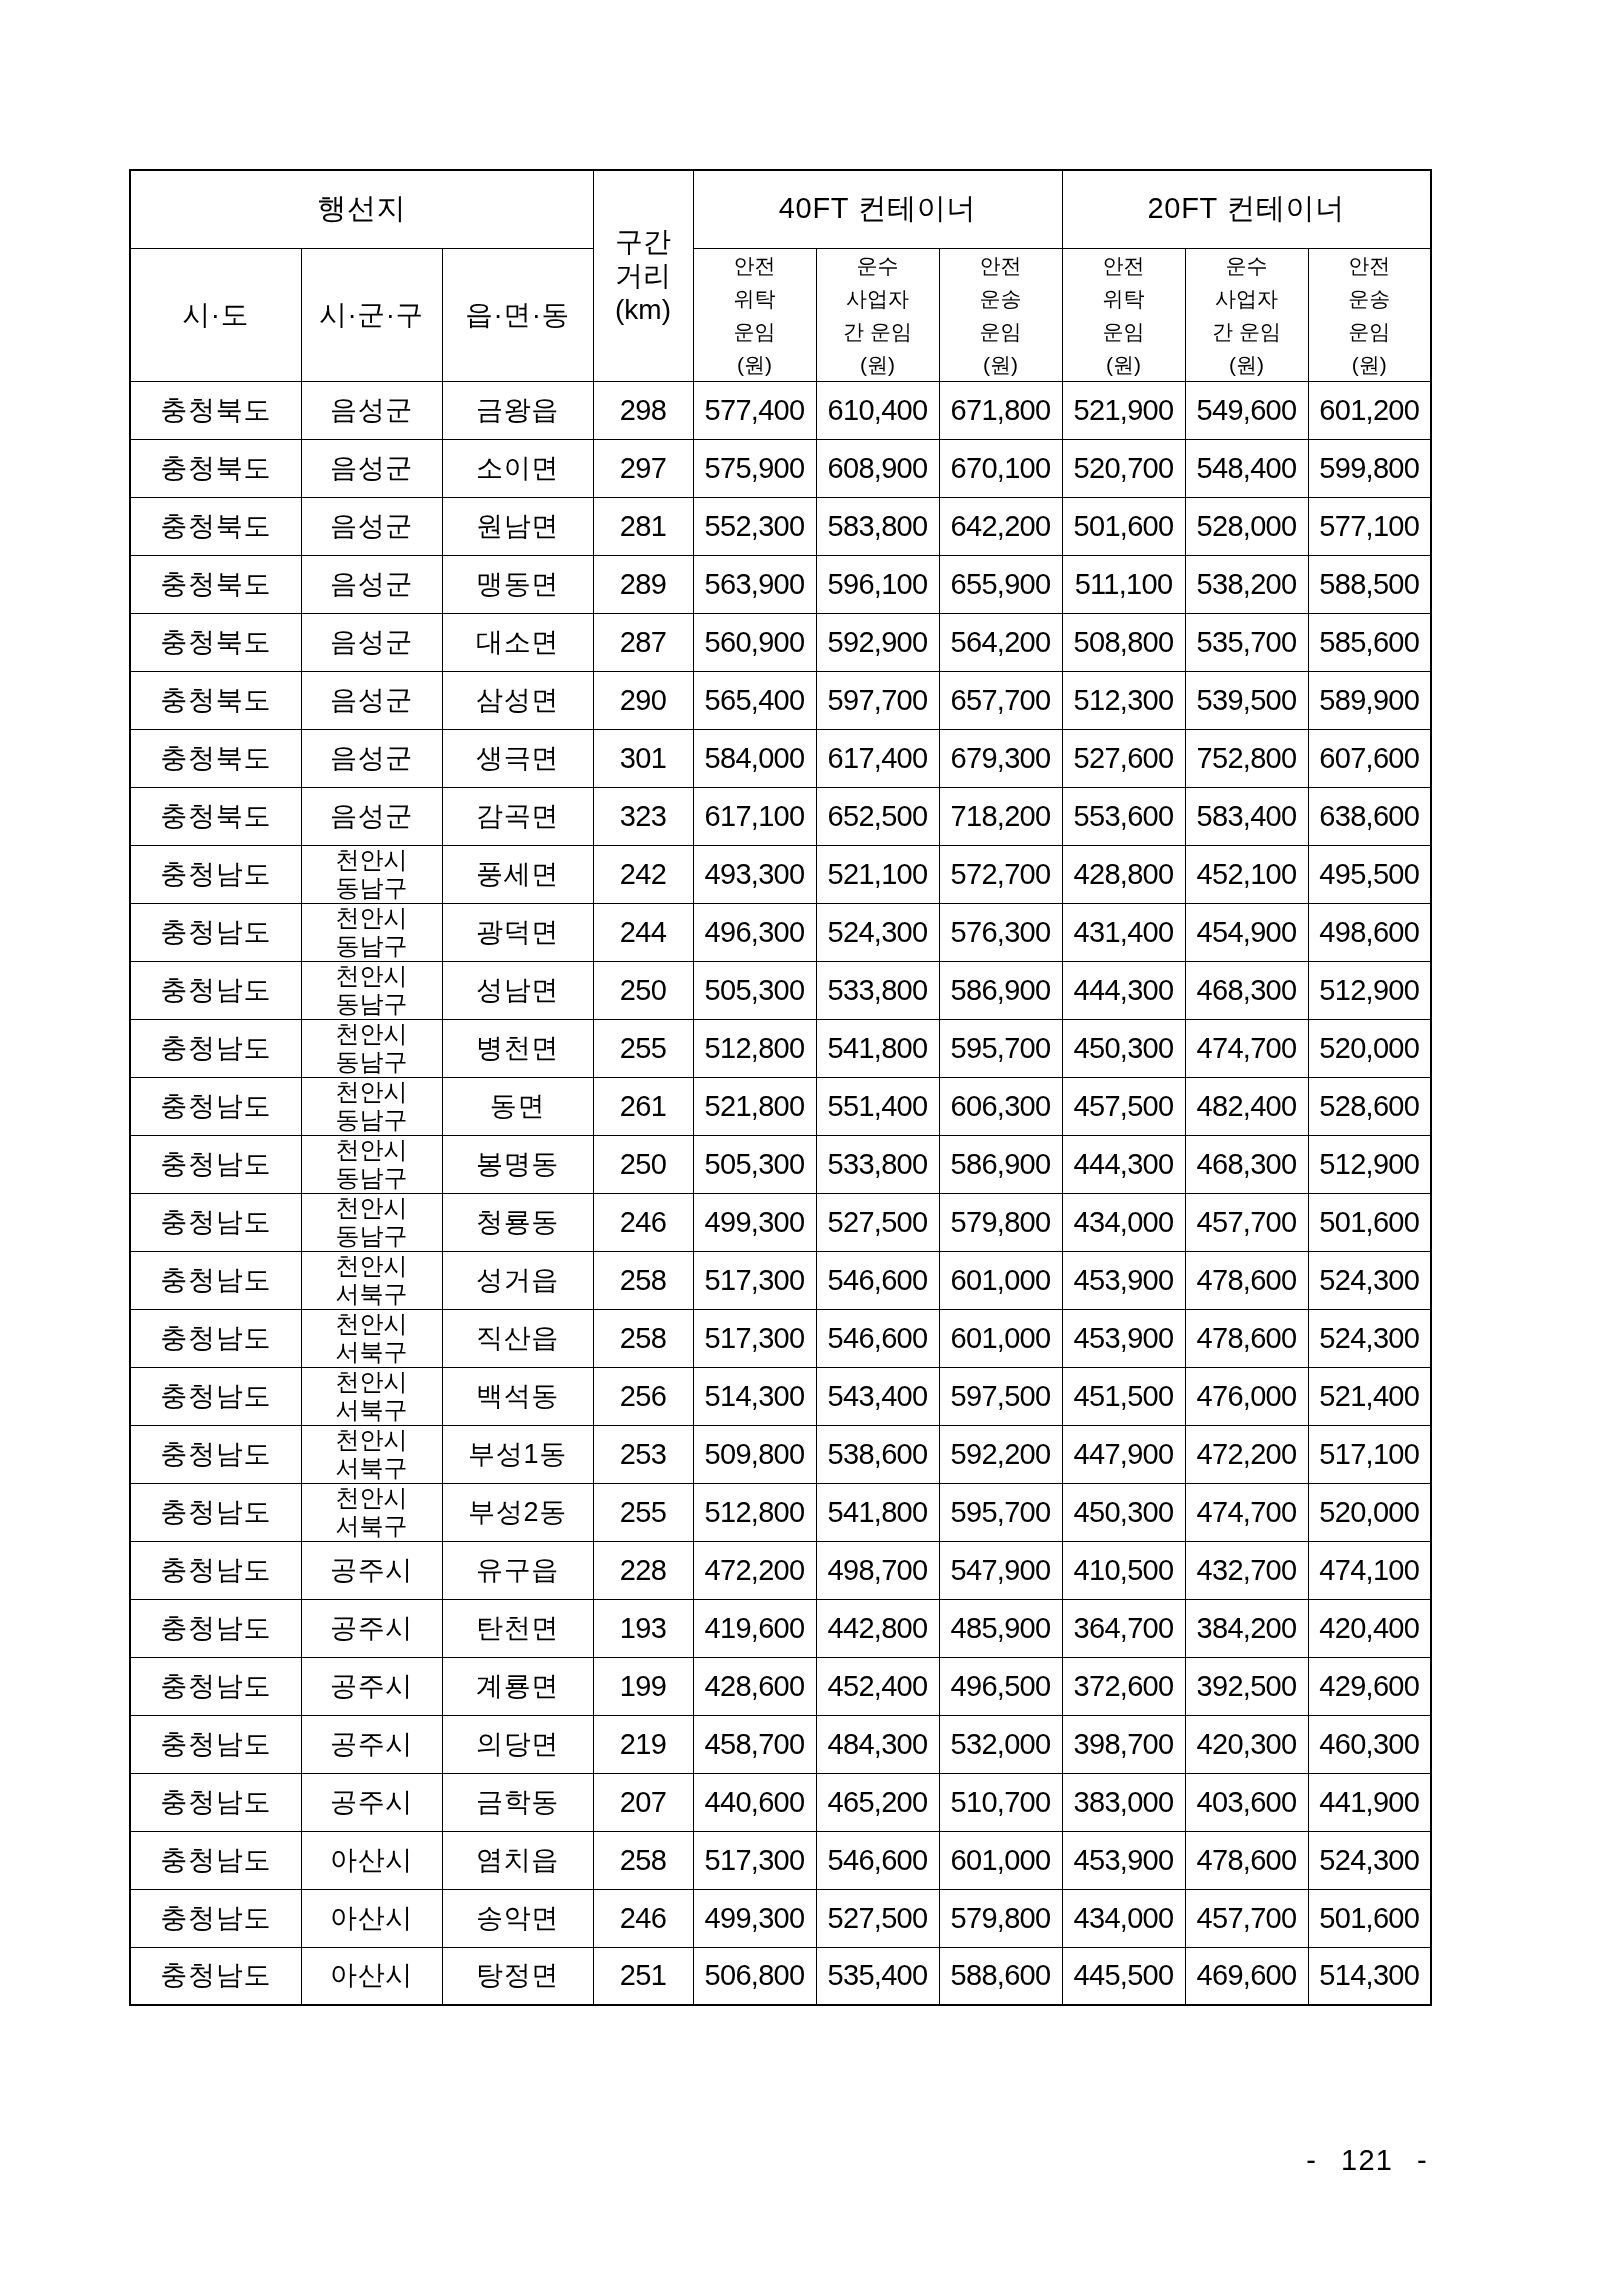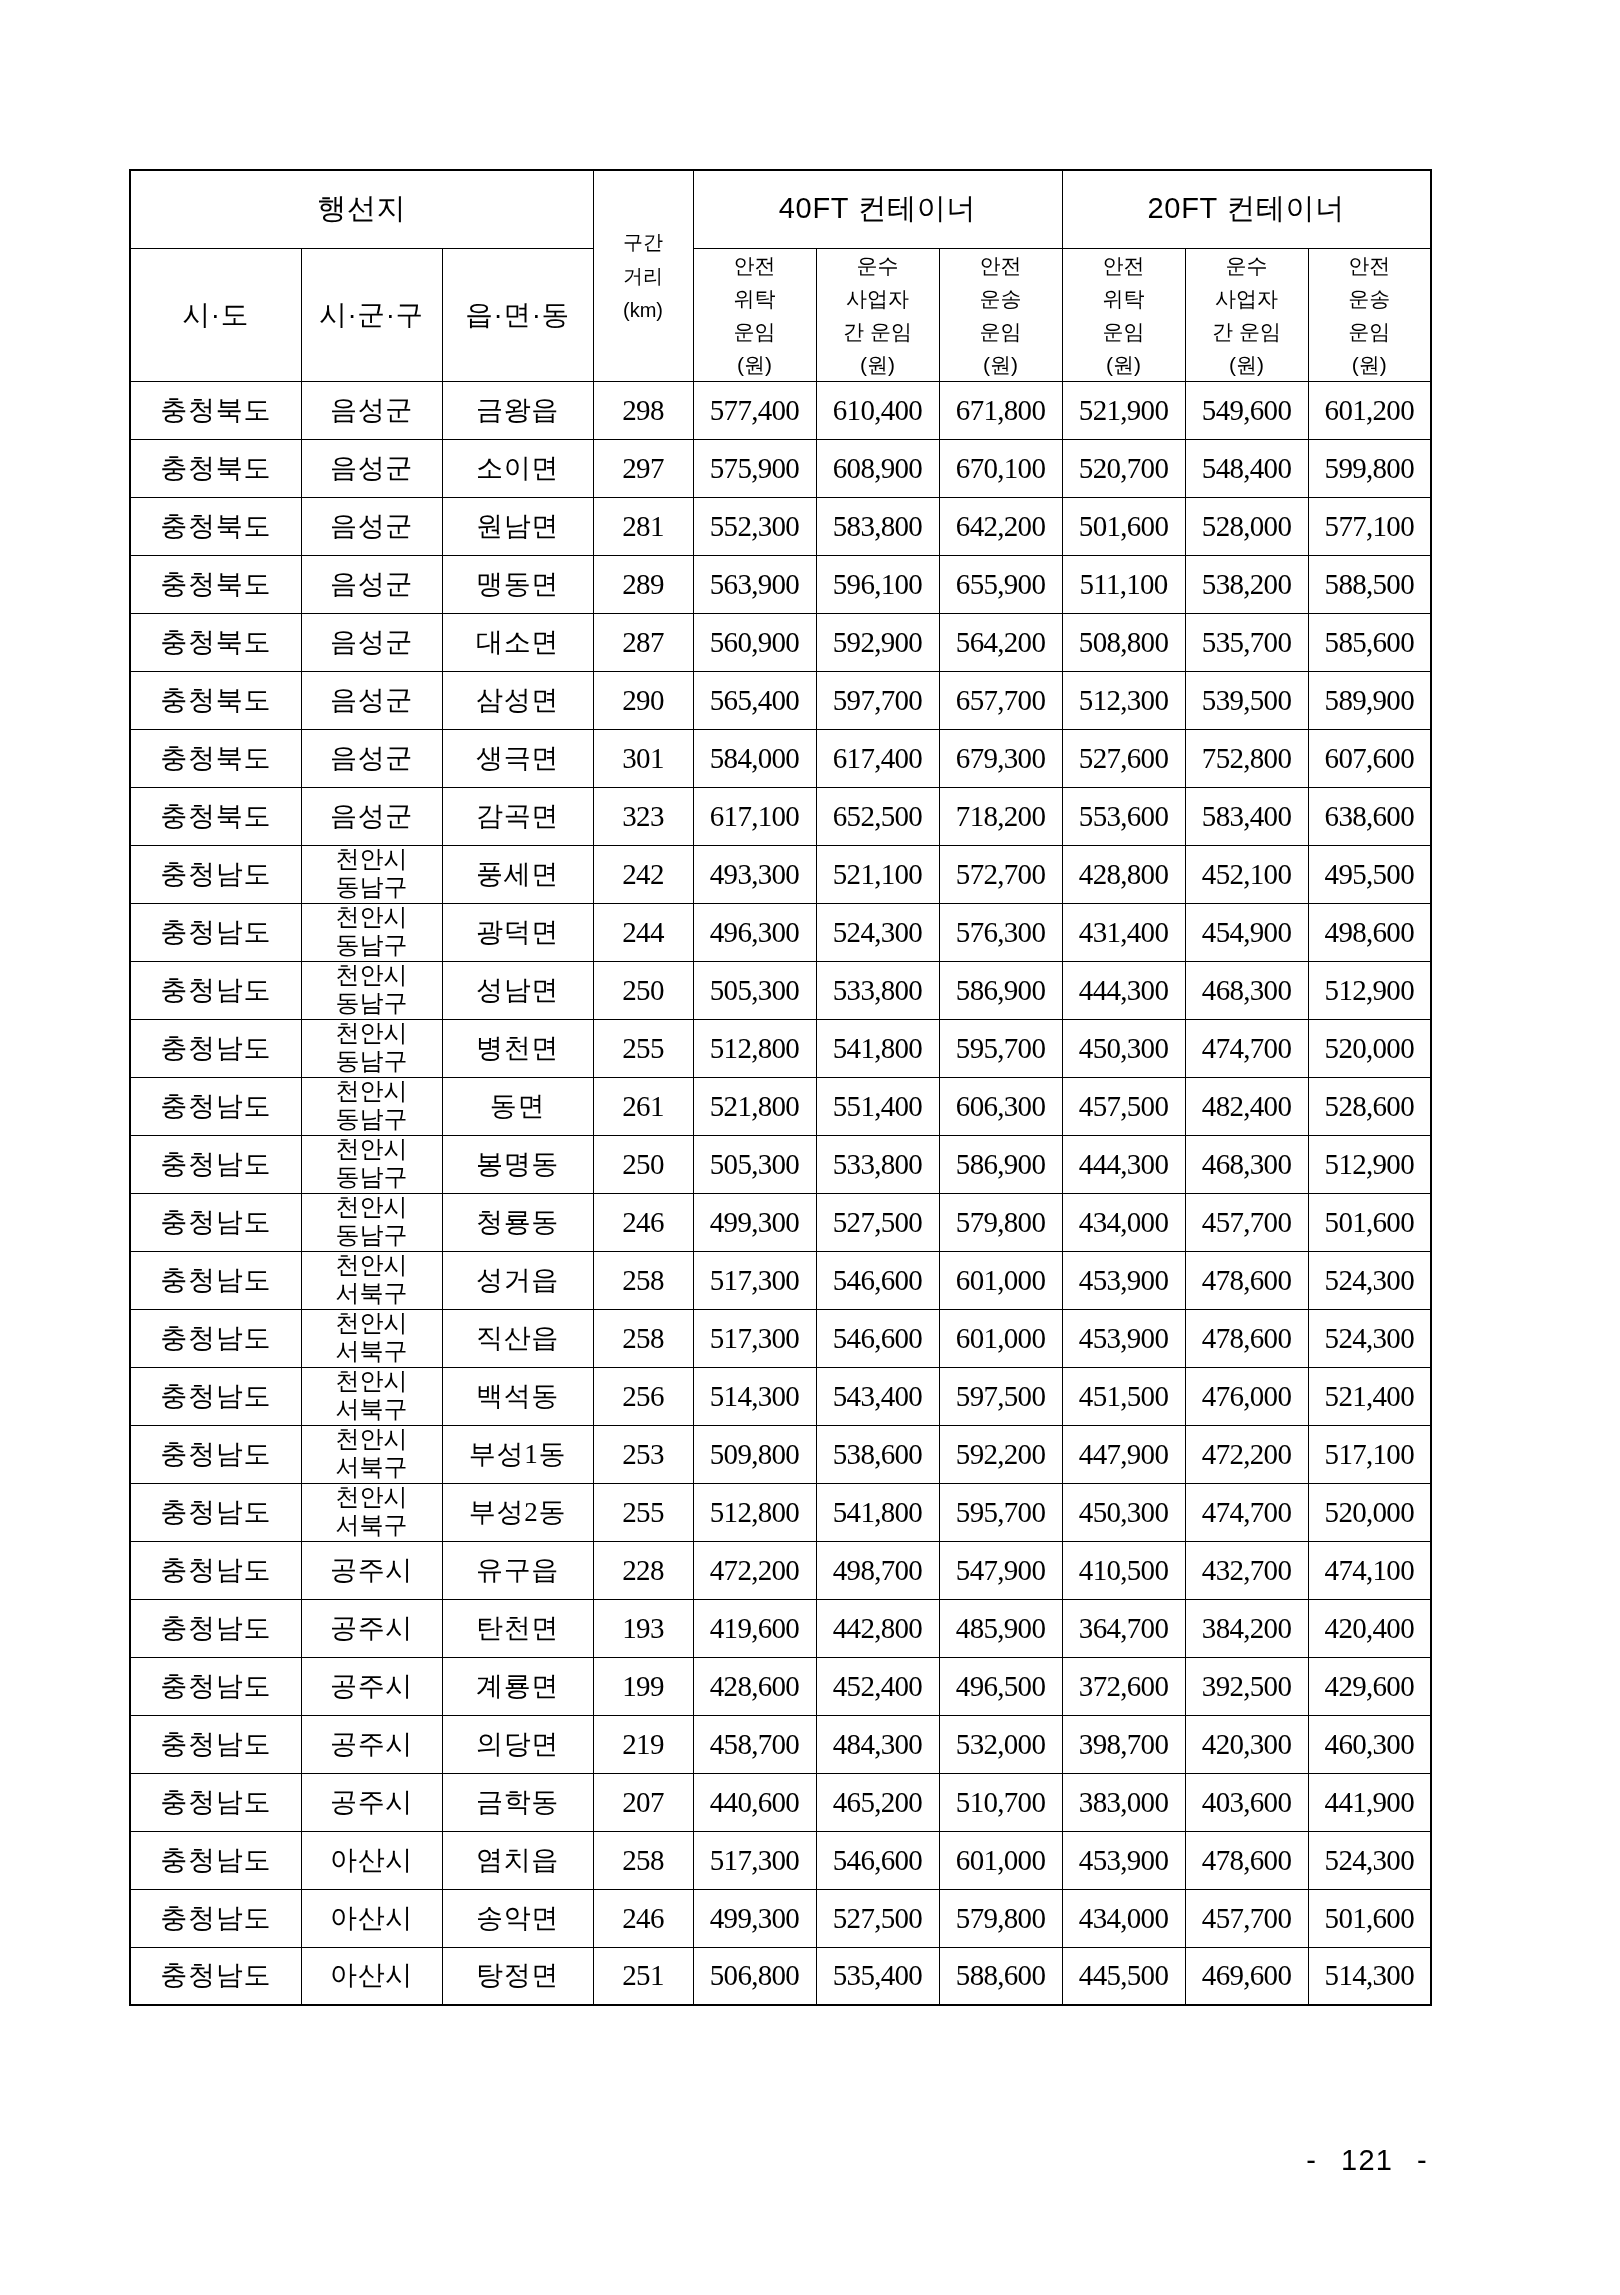--- a/index.html
+++ b/index.html
@@ -22,26 +22,26 @@
   }
   .fare-table th, .fare-table td {
     border: 1.3px solid #000;
     text-align: center;
     vertical-align: middle;
     font-weight: 400;
     overflow: hidden;
   }
   tr.hrow1 { height: 78px; }
   tr.hrow2 { height: 133px; }
-  .fare-table tbody tr { height: 58px; font-family: Liberation Serif, serif; }
+  .fare-table tbody tr { height: 58px; }
 
   .hgroup { font-size: 29px; letter-spacing: 0.7px; }
   .hsub   { font-size: 27.6px; letter-spacing: 0.7px; }
   .hfare  { font-size: 21px; line-height: 33px; white-space: pre-line; letter-spacing: 0; }
-  .hkm    { font-size: 20px; line-height: 34px; white-space: pre-line; }
+  .hkm    { font-size: 28px; line-height: 34px; white-space: pre-line; }
   .hdr-bottom { border-bottom: 5.9px double #000; }
 
   td.ko  { font-size: 27px; letter-spacing: 0.7px; white-space: pre-line; line-height: 29px; }
   td.ko.small { font-size: 24px; line-height: 27.6px; letter-spacing: 0; }
   td.num { font-size: 29px; letter-spacing: -0.7px; font-stretch: condensed; }
 
   .page-footer {
     position: absolute;
     left: 129px; top: 2144px; width: 1299px;
     text-align: right;

